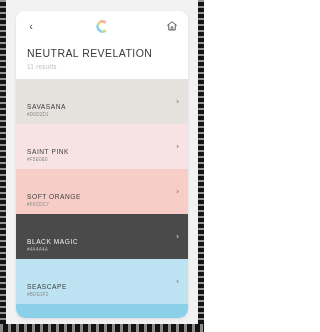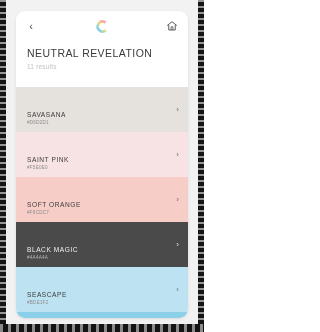--- a/index.html
+++ b/index.html
@@ -101,21 +101,21 @@
     width: 16px;
     height: 16px;
     display: flex;
     align-items: center;
     justify-content: center;
     cursor: pointer;
   }
 
   
   .titleblock {
-    padding: 6px 0 17px 11px;
+    padding: 6px 0 9px 11px;
     background: #ffffff;
   }
   .palette-title {
     font-size: 10.5px;
     letter-spacing: 0.45px;
     color: #3b3b3b;
     margin: 0 0 4px 0;
     font-weight: 400;
     white-space: nowrap;
   }

